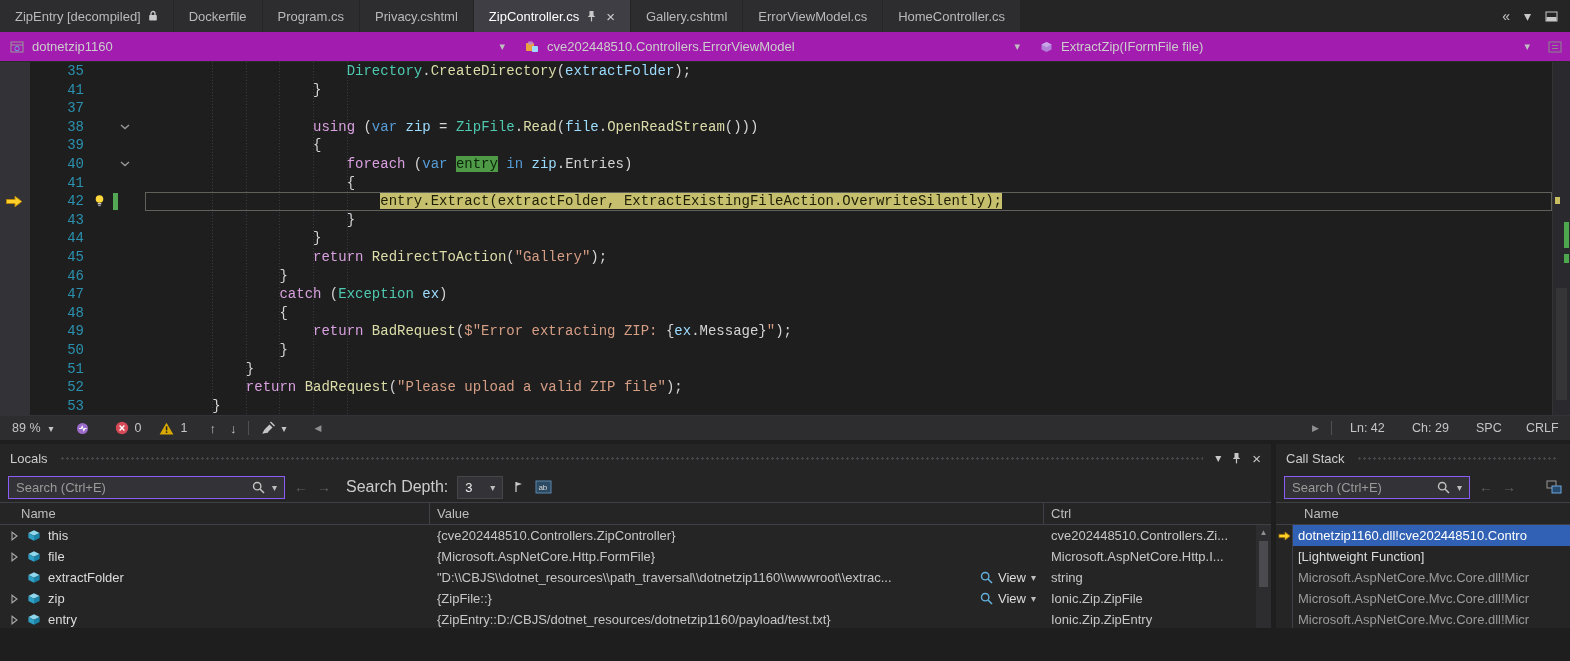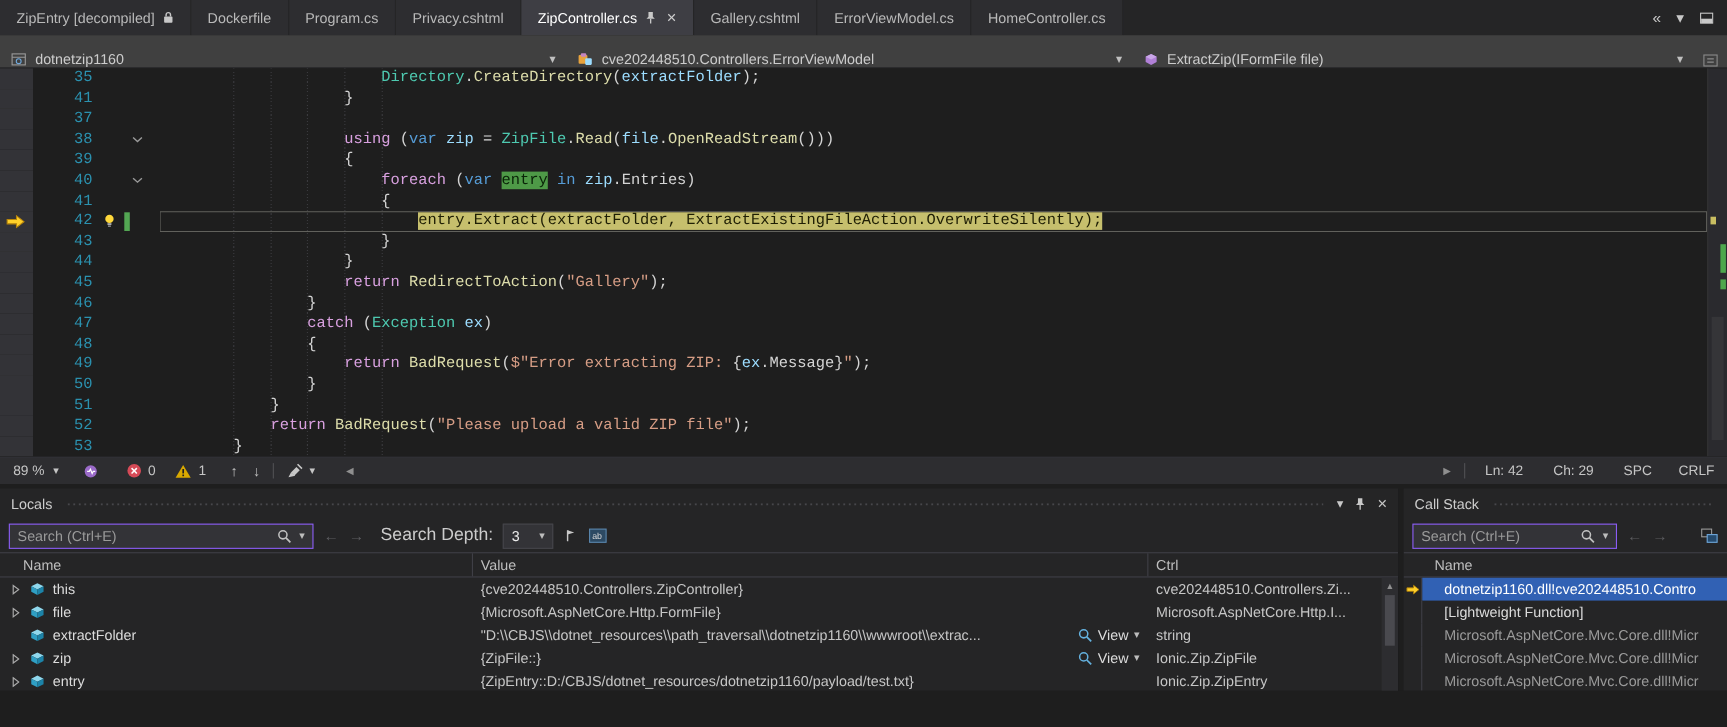--- a/index.html
+++ b/index.html
@@ -9,21 +9,21 @@
 
 
 .tabbar{flex:0 0 32px;background:#252526;display:flex;align-items:stretch;overflow:hidden}
 .tab{display:flex;align-items:center;gap:7px;padding:0 15px;font-size:13px;color:#B9B9B9;background:#2D2D30;border-right:1px solid #252526;white-space:nowrap;cursor:default}
 .tab.active{background:#3E3E44;color:#FFF}
 .ticn{display:flex;align-items:center}
 .tclose{font-size:15px;line-height:1;color:#CFCFCF;margin-left:2px}
 .tabbar-right{margin-left:auto;display:flex;align-items:center;gap:14px;padding:0 12px;color:#C8C8C8;font-size:14px}
 
 
-.navbar{flex:0 0 30px;background:#404040;display:flex;align-items:flex-end;font-size:13px;border-bottom:1px solid #2A2A2C}
+.navbar{flex:0 0 30px;background:#a21caf;display:flex;align-items:center;font-size:13px;border-bottom:1px solid #2A2A2C}
 .navdd{display:flex;align-items:center;gap:8px;padding:0 10px;color:#CCC}
 .navdd .caret{margin-left:auto;color:#C0C0C0;font-size:11px}
 .navdd-project{flex:0 0 515px}
 .navdd-type{flex:0 0 515px}
 .navdd-member{flex:1}
 .nav-right{flex:0 0 30px;display:flex;align-items:center;justify-content:center}
 
 
 .editor{flex:0 0 353px;position:relative;background:#1E1E1E;overflow:hidden;font-family:"Liberation Mono","DejaVu Sans Mono",monospace}
 .guides{position:absolute;inset:0;z-index:0;pointer-events:none}
@@ -103,21 +103,21 @@
 .expander{width:11px;display:flex;justify-content:center}
 .varicon{display:flex}
 .lscroll{position:absolute;top:0;right:0;bottom:0;width:15px;background:#2D2D30;display:flex;flex-direction:column;align-items:center;padding-top:3px}
 .scrup{font-size:8px;color:#909090}
 .lthumb{width:9px;height:46px;background:#4A4A4F;margin-top:4px}
 
 .cshead{flex:0 0 23px;display:flex;align-items:center;border-top:1px solid #3F3F46;border-bottom:1px solid #3F3F46;font-size:13px;color:#BEBEBE;padding-left:28px}
 .csrows{flex:1;overflow:hidden}
 .csrow{height:21px;display:flex;align-items:stretch;font-size:13px;color:#DCDCDC}
 .cs-gut{flex:0 0 17px;border-right:1px solid #3F3F46;display:flex;align-items:center;justify-content:center}
-.cs-name{flex:1;display:flex;align-items:center;padding-left:20px;white-space:nowrap;overflow:hidden}
+.cs-name{flex:1;display:flex;align-items:center;padding-left:5px;white-space:nowrap;overflow:hidden}
 .csrow.selected .cs-name{background:#3161B4;color:#FFF}
 .csrow.external .cs-name{color:#9B9B9B}
 .cs-spacer{margin-left:auto}
 </style>
 </head>
 <body>
 
 <div class="root">
 
   <div class="tabbar">

